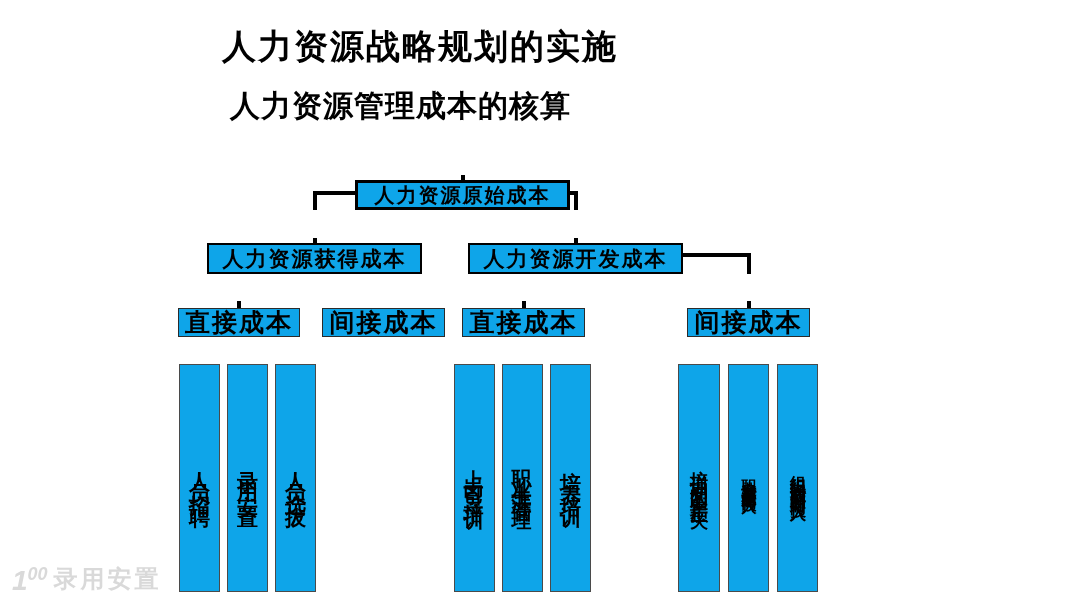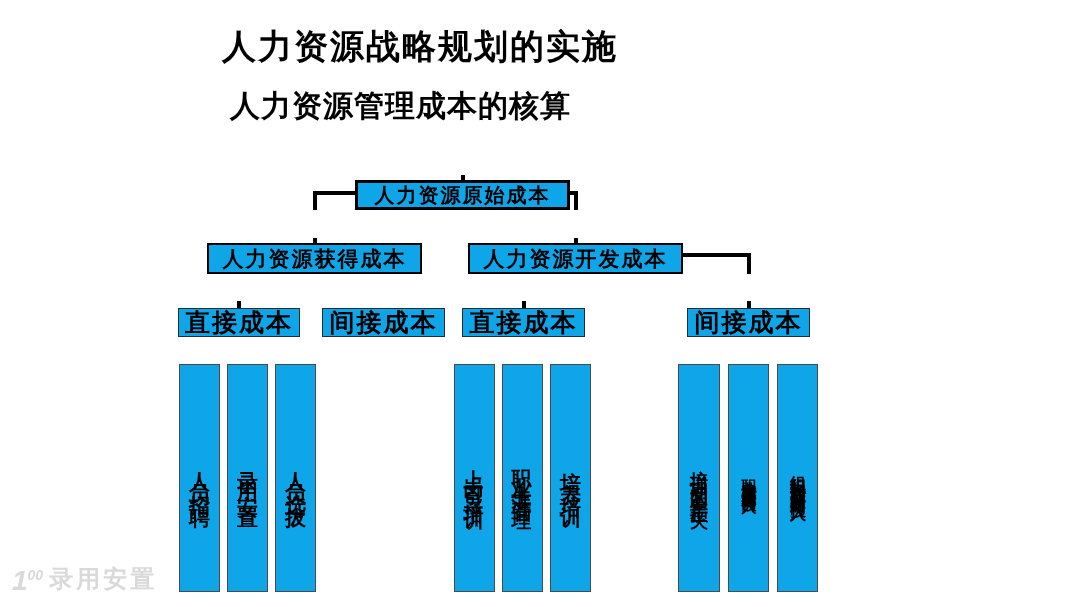--- a/index.html
+++ b/index.html
@@ -41,21 +41,21 @@
   .hline,.vline{position:absolute;background:#000;}
   .hline{height:4px;}
   .vline{width:4px;}
   .watermark{
     position:absolute;left:12px;top:563px;
     color:#d9d9d9;font-weight:bold;font-size:24px;
     display:flex;align-items:flex-end;gap:6px;
     letter-spacing:3px;
   }
   .wm-logo{font-style:italic;font-size:28px;letter-spacing:0;line-height:1;}
-  .wm-sup{font-size:14px;vertical-align:10px;letter-spacing:0;}
+  .wm-sup{font-size:18px;vertical-align:10px;letter-spacing:0;}
 </style>
 </head>
 <body>
 
 <div id="slide">
 
   <div class="title">人力资源战略规划的实施</div>
   <div class="subtitle">人力资源管理成本的核算</div>
 
   <div class="vline" style="left:460.5px;top:175px;height:20px;"></div>

